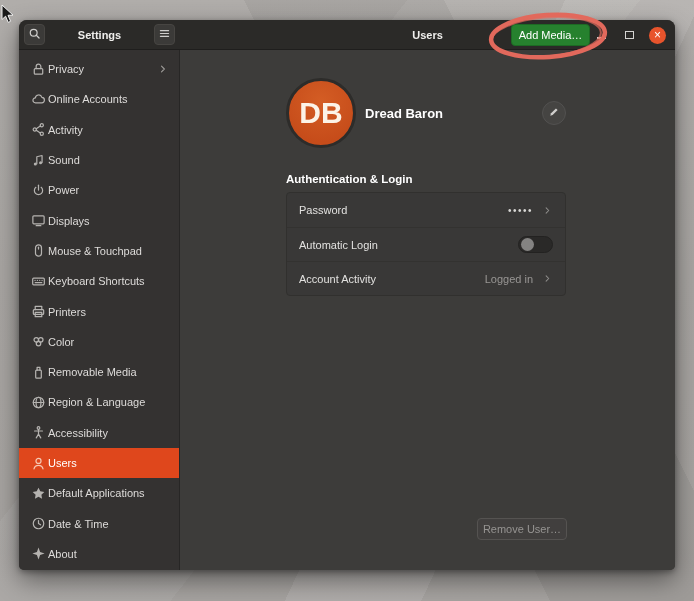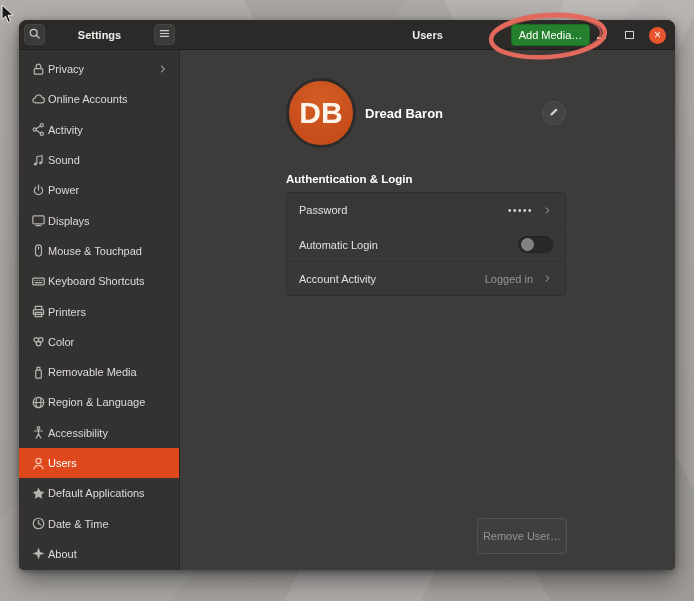--- a/index.html
+++ b/index.html
@@ -84,21 +84,21 @@
   .lb-value { color:#98969_4; color:#989694; font-size:11px; }
   .lb-dots { color:#d8d7d5; font-size:10px; letter-spacing:1.5px; }
   .lb-chev { color:#8f8e8c; display:flex; }
   .lb-chev svg { width:11px; height:11px; }
 
   .switch { width:35px; height:17px; border-radius:9px; background:#2a2928;
     border:1px solid #232221; position:relative; cursor:pointer; }
   .switch .knob { position:absolute; left:2px; top:1px; width:13px; height:13px;
     border-radius:50%; background:#848382; }
 
-  .remove-btn { position:absolute; left:297px; top:468px; width:90px; height:36px;
+  .remove-btn { position:absolute; left:297px; top:468px; width:90px; height:22px;
     background:#413f3e; border:1px solid #555351; border-radius:4px;
     color:#969492; font-size:11px; display:flex; align-items:center;
     justify-content:center; cursor:pointer; }
 
   .annotation { position:absolute; left:483px; top:7px; z-index:20; pointer-events:none; }
 </style>
 </head>
 <body>
 
 <div class="desktop">

